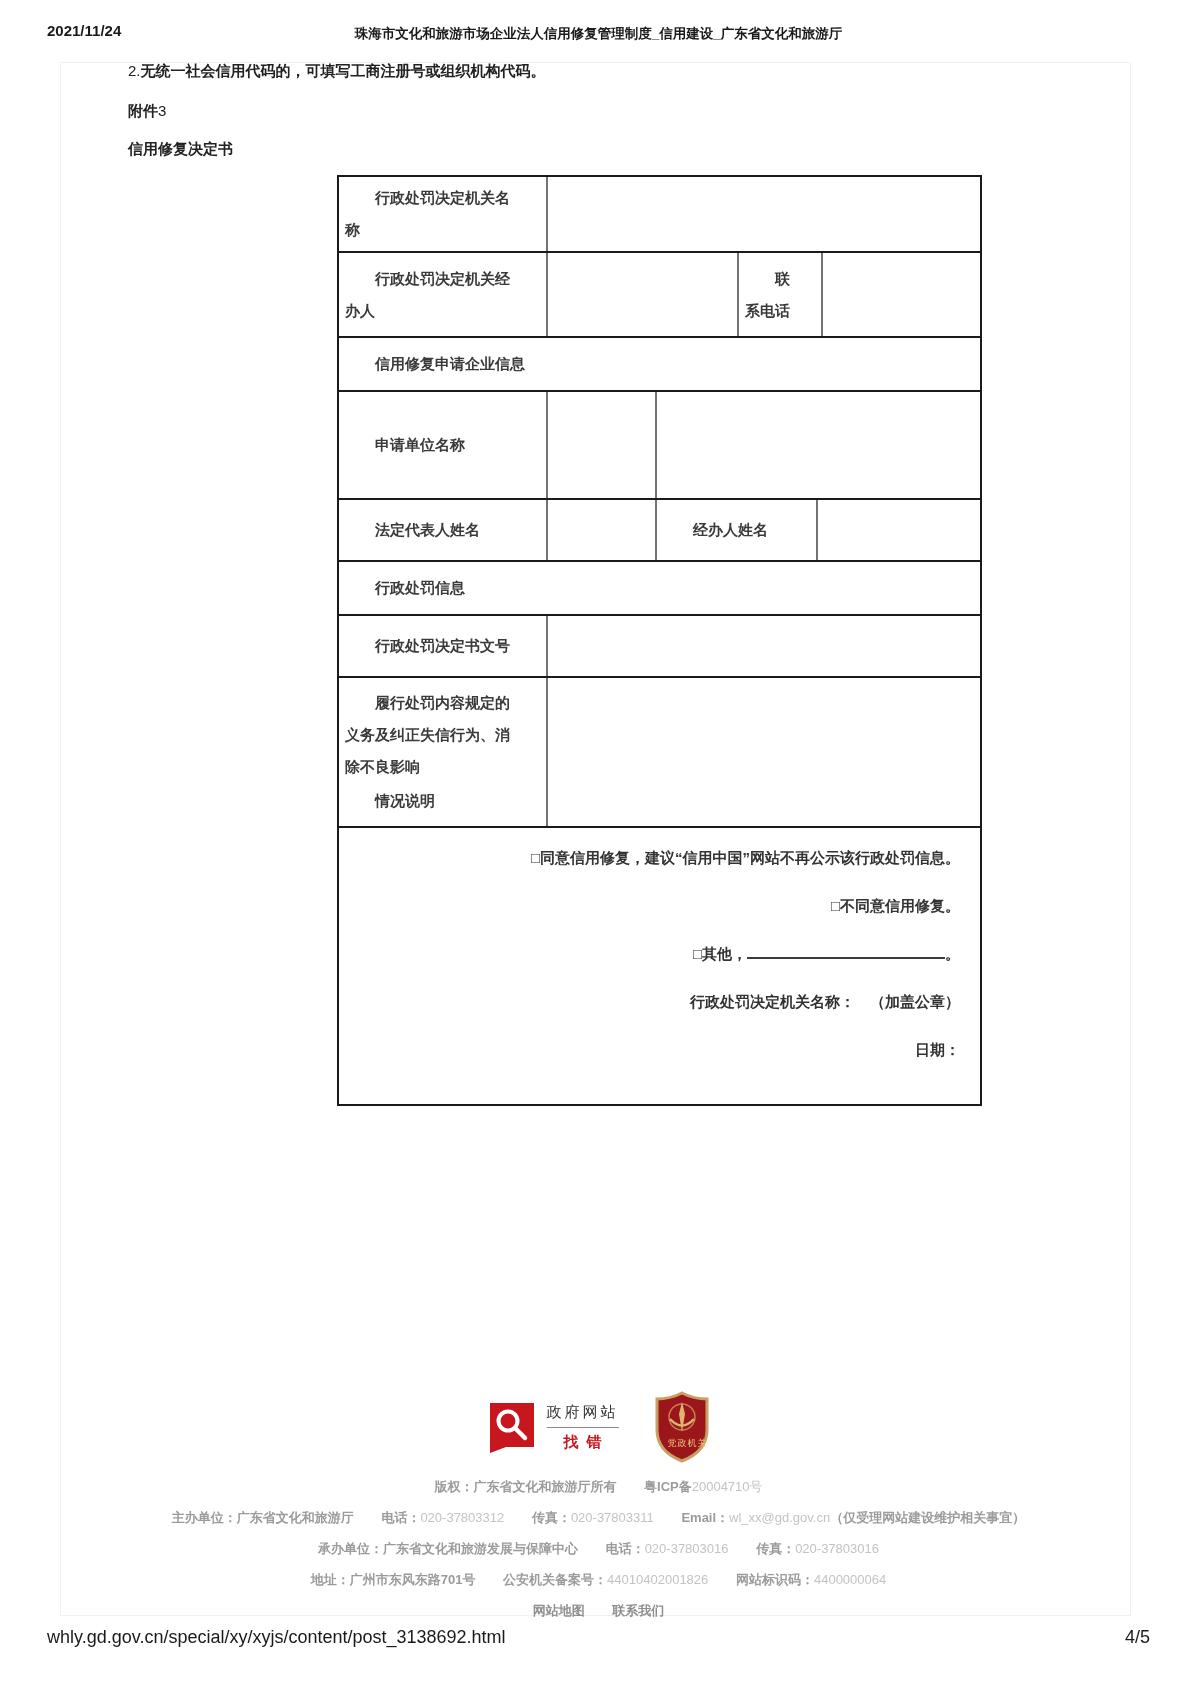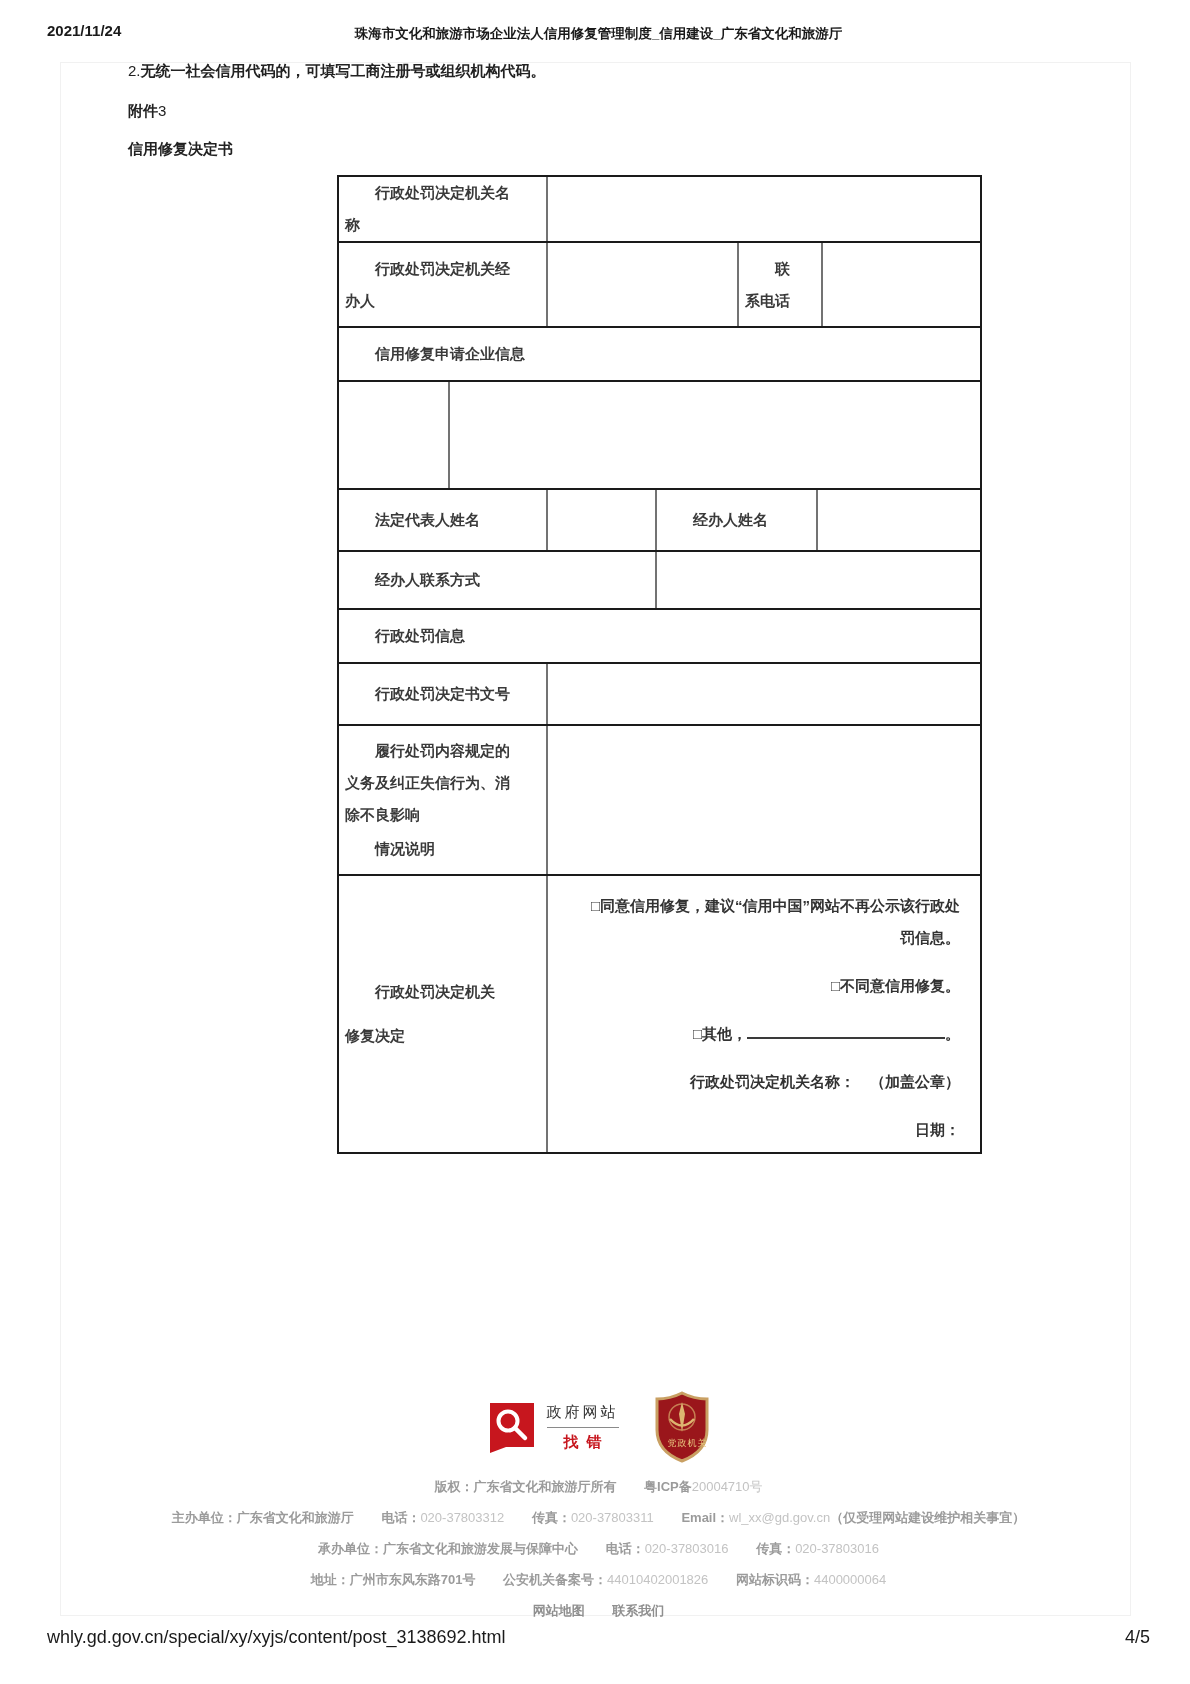--- a/index.html
+++ b/index.html
@@ -67,21 +67,21 @@
   <div class="ph-title">珠海市文化和旅游市场企业法人信用修复管理制度_信用建设_广东省文化和旅游厅</div>
 
   <div class="content-box"></div>
 
   <p class="note"><span class="num">2.</span><b>无统一社会信用代码的，可填写工商注册号或组织机构代码。</b></p>
   <p class="attach"><b>附件</b><span>3</span></p>
   <p class="form-title">信用修复决定书</p>
 
   <div class="ftable">
 
-    <div class="frow" style="height:64px">
+    <div class="frow" style="height:74px">
       <div class="fcell" style="width:207px">
         <div class="ltext w172">行政处罚决定机关名称</div>
       </div>
       <div class="fcell value"></div>
     </div>
 
     <div class="frow" style="height:85px">
       <div class="fcell" style="width:207px">
         <div class="ltext w172">行政处罚决定机关经办人</div>
       </div>
@@ -92,41 +92,38 @@
       <div class="fcell value"></div>
     </div>
 
     <div class="frow" style="height:54px">
       <div class="fcell value">
         <div class="ltext">信用修复申请企业信息</div>
       </div>
     </div>
 
     <div class="frow" style="height:108px">
+      <div class="fcell" style="width:207px">
+        <div class="ltext">申请单位名称</div>
+      </div>
       <div class="fcell" style="width:109px"></div>
       <div class="fcell value"></div>
     </div>
 
     <div class="frow" style="height:62px">
       <div class="fcell" style="width:207px">
         <div class="ltext">法定代表人姓名</div>
       </div>
       <div class="fcell" style="width:109px"></div>
       <div class="fcell" style="width:161px">
         <div class="ltext">经办人姓名</div>
       </div>
       <div class="fcell value"></div>
     </div>
 
-    <div class="frow" style="height:58px">
-      <div class="fcell" style="width:316px">
-        <div class="ltext">经办人联系方式</div>
-      </div>
-      <div class="fcell value"></div>
-    </div>
 
     <div class="frow" style="height:54px">
       <div class="fcell value">
         <div class="ltext">行政处罚信息</div>
       </div>
     </div>
 
     <div class="frow" style="height:62px">
       <div class="fcell" style="width:207px">
         <div class="ltext">行政处罚决定书文号</div>
@@ -138,26 +135,20 @@
       <div class="fcell" style="width:207px">
         <div>
           <div class="ltext w172">履行处罚内容规定的义务及纠正失信行为、消除不良影响</div>
           <div class="ltext w172 p2">情况说明</div>
         </div>
       </div>
       <div class="fcell value"></div>
     </div>
 
     <div class="frow" style="height:278px">
-      <div class="fcell lbl-stack" style="width:207px">
-        <div>
-          <div class="ltext">行政处罚决定机关</div>
-          <div class="ltext">修复决定</div>
-        </div>
-      </div>
       <div class="fcell options">
         <p class="opt">□同意信用修复，建议“信用中国”网站不再公示该行政处罚信息。</p>
         <p class="opt">□不同意信用修复。</p>
         <p class="opt"><span>□其他，</span><span class="blank"></span><span>。</span></p>
         <p class="opt">行政处罚决定机关名称：　（加盖公章）</p>
         <p class="opt">日期：</p>
       </div>
     </div>
 
 

